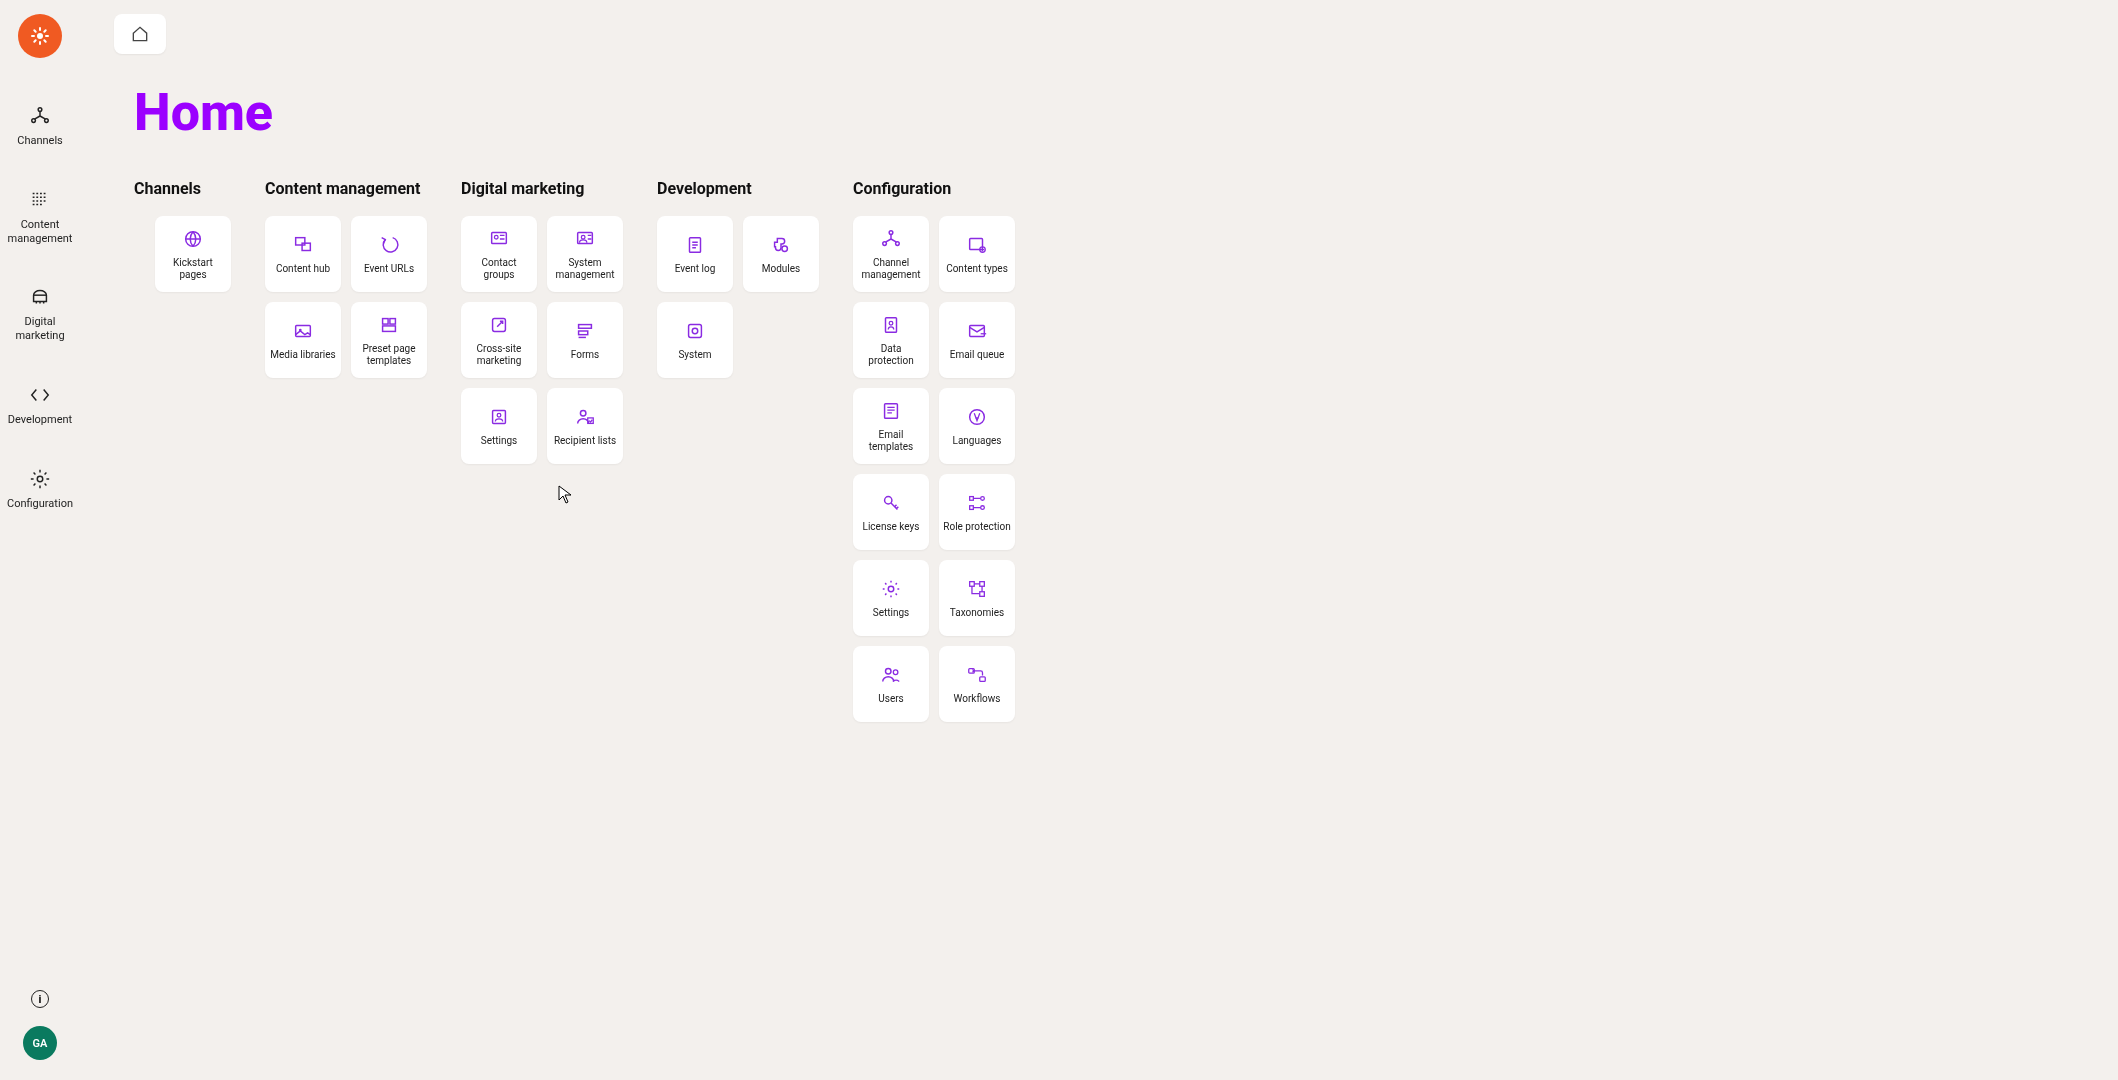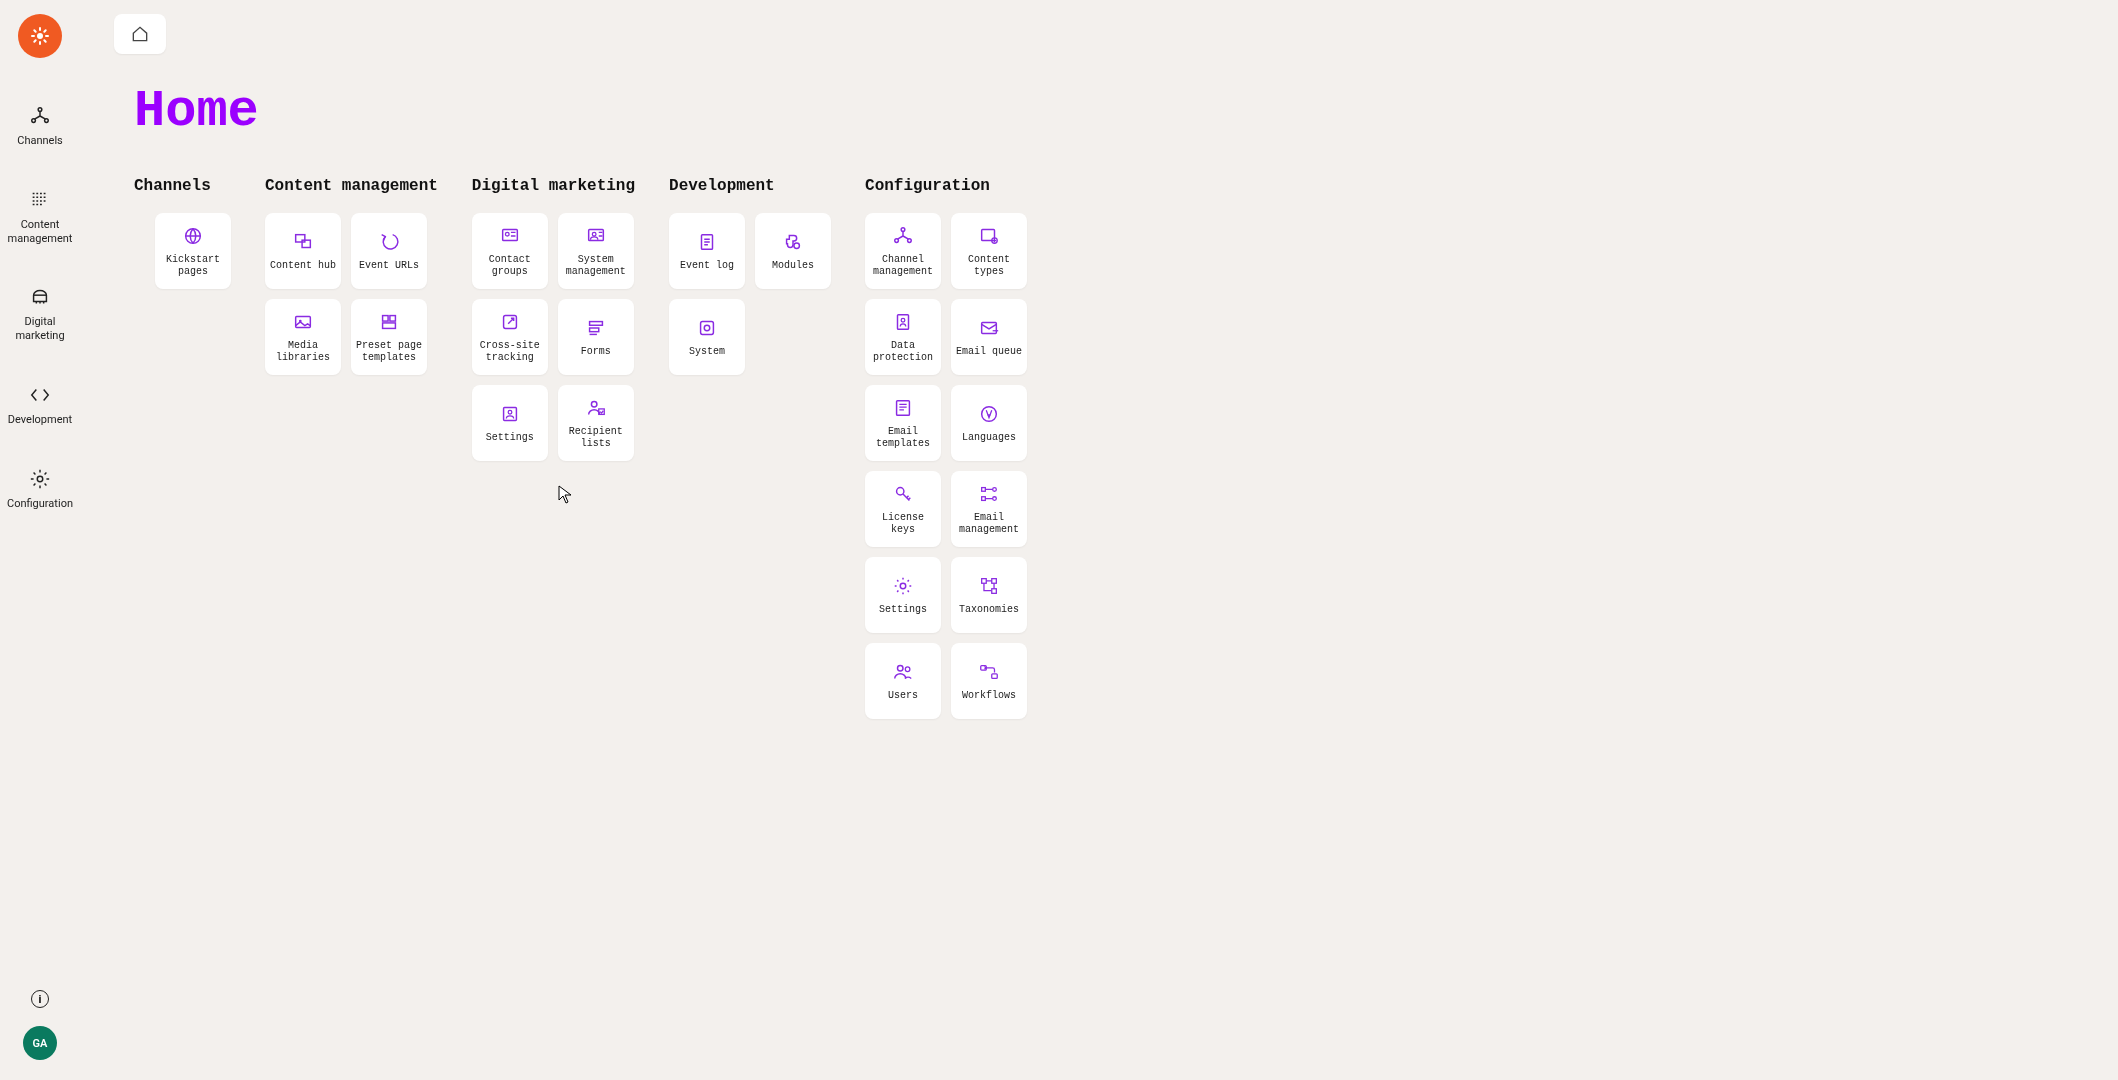--- a/index.html
+++ b/index.html
@@ -84,21 +84,20 @@
   display: flex;
   align-items: center;
   justify-content: center;
   font-size: 11px;
   font-weight: 600;
   cursor: pointer;
 }
 .main {
   flex: 1;
   padding: 14px 24px 24px 24px;
-  font-family: Liberation Mono, monospace;
 }
 .home-button {
   width: 52px;
   height: 40px;
   background: #fff;
   border-radius: 8px;
   display: flex;
   align-items: center;
   justify-content: center;
   box-shadow: 0 1px 2px rgba(0,0,0,0.06);
@@ -470,21 +469,21 @@
               </svg>
             </span>
           <span class="tile-label">System management</span>
         </div>
         <div class="tile">
           <span class="tile-icon">
               <svg width="22" height="22" viewBox="0 0 24 24">
                 <use href="#ic-cross-site"></use>
               </svg>
             </span>
-          <span class="tile-label">Cross-site tracking</span>
+          <span class="tile-label">Cross-site marketing</span>
         </div>
         <div class="tile">
           <span class="tile-icon">
               <svg width="22" height="22" viewBox="0 0 24 24">
                 <use href="#ic-forms"></use>
               </svg>
             </span>
           <span class="tile-label">Forms</span>
         </div>
         <div class="tile">
@@ -594,21 +593,21 @@
               </svg>
             </span>
           <span class="tile-label">License keys</span>
         </div>
         <div class="tile">
           <span class="tile-icon">
               <svg width="22" height="22" viewBox="0 0 24 24">
                 <use href="#ic-role-mgmt"></use>
               </svg>
             </span>
-          <span class="tile-label">Email management</span>
+          <span class="tile-label">Role protection</span>
         </div>
         <div class="tile">
           <span class="tile-icon">
               <svg width="22" height="22" viewBox="0 0 24 24">
                 <use href="#ic-settings"></use>
               </svg>
             </span>
           <span class="tile-label">Settings</span>
         </div>
         <div class="tile">

